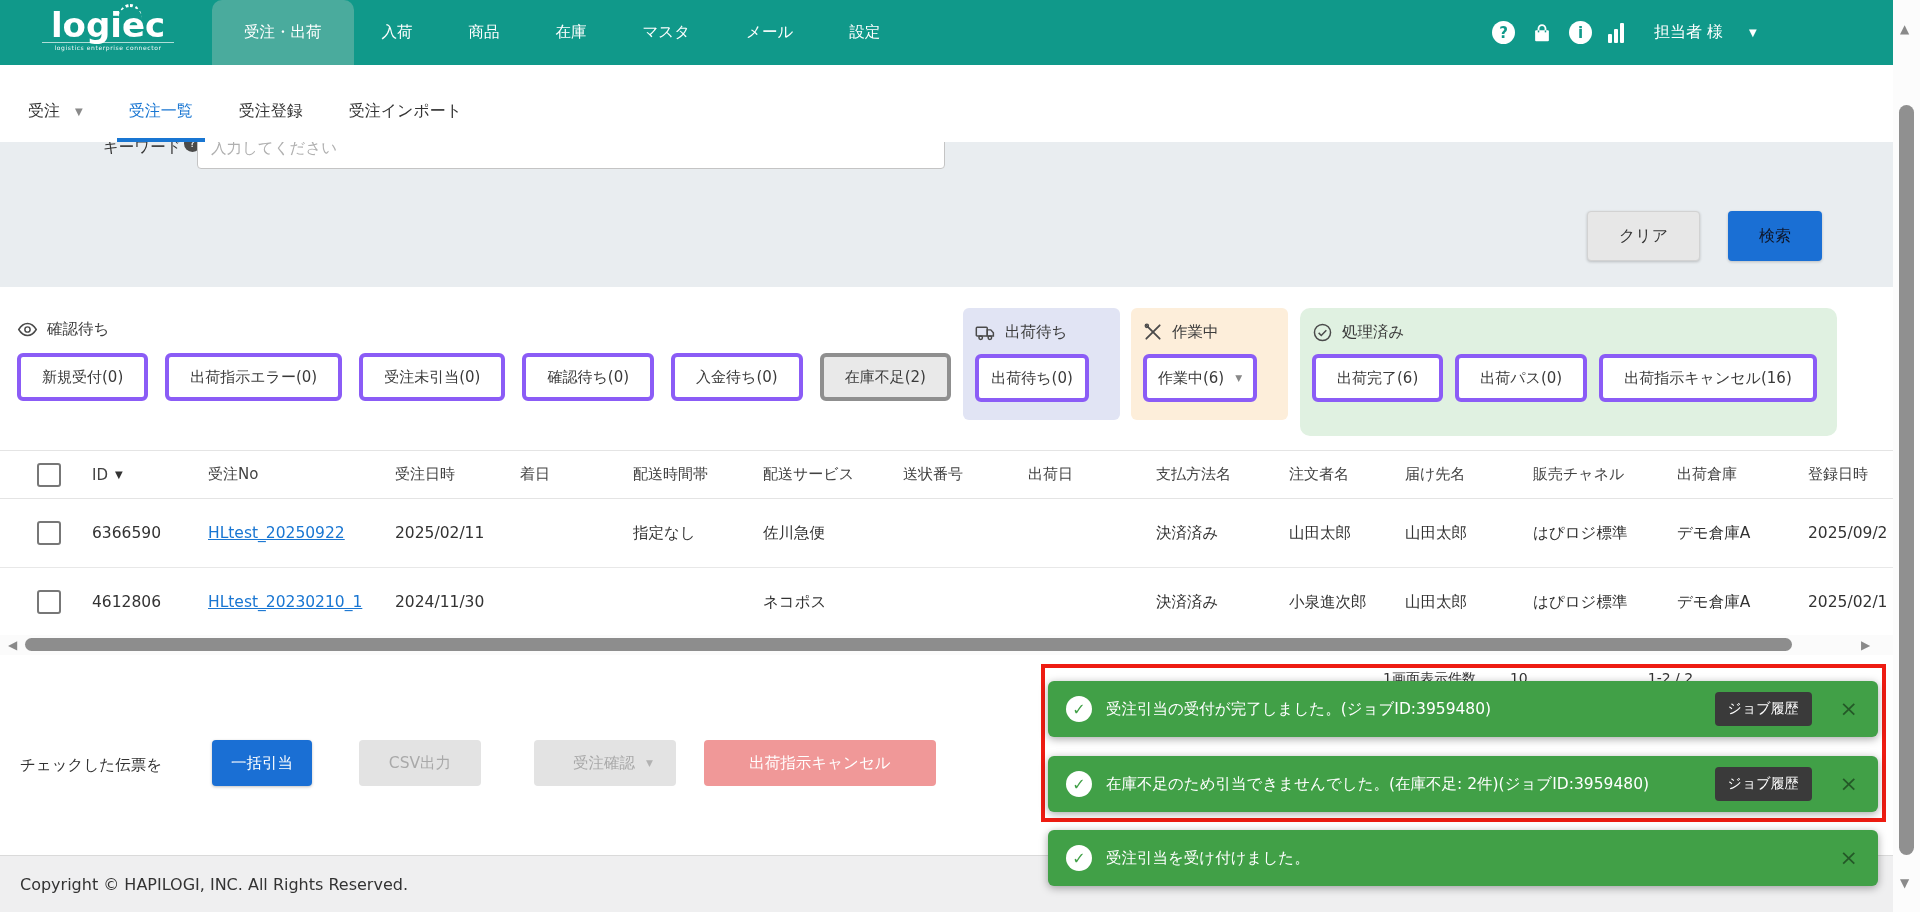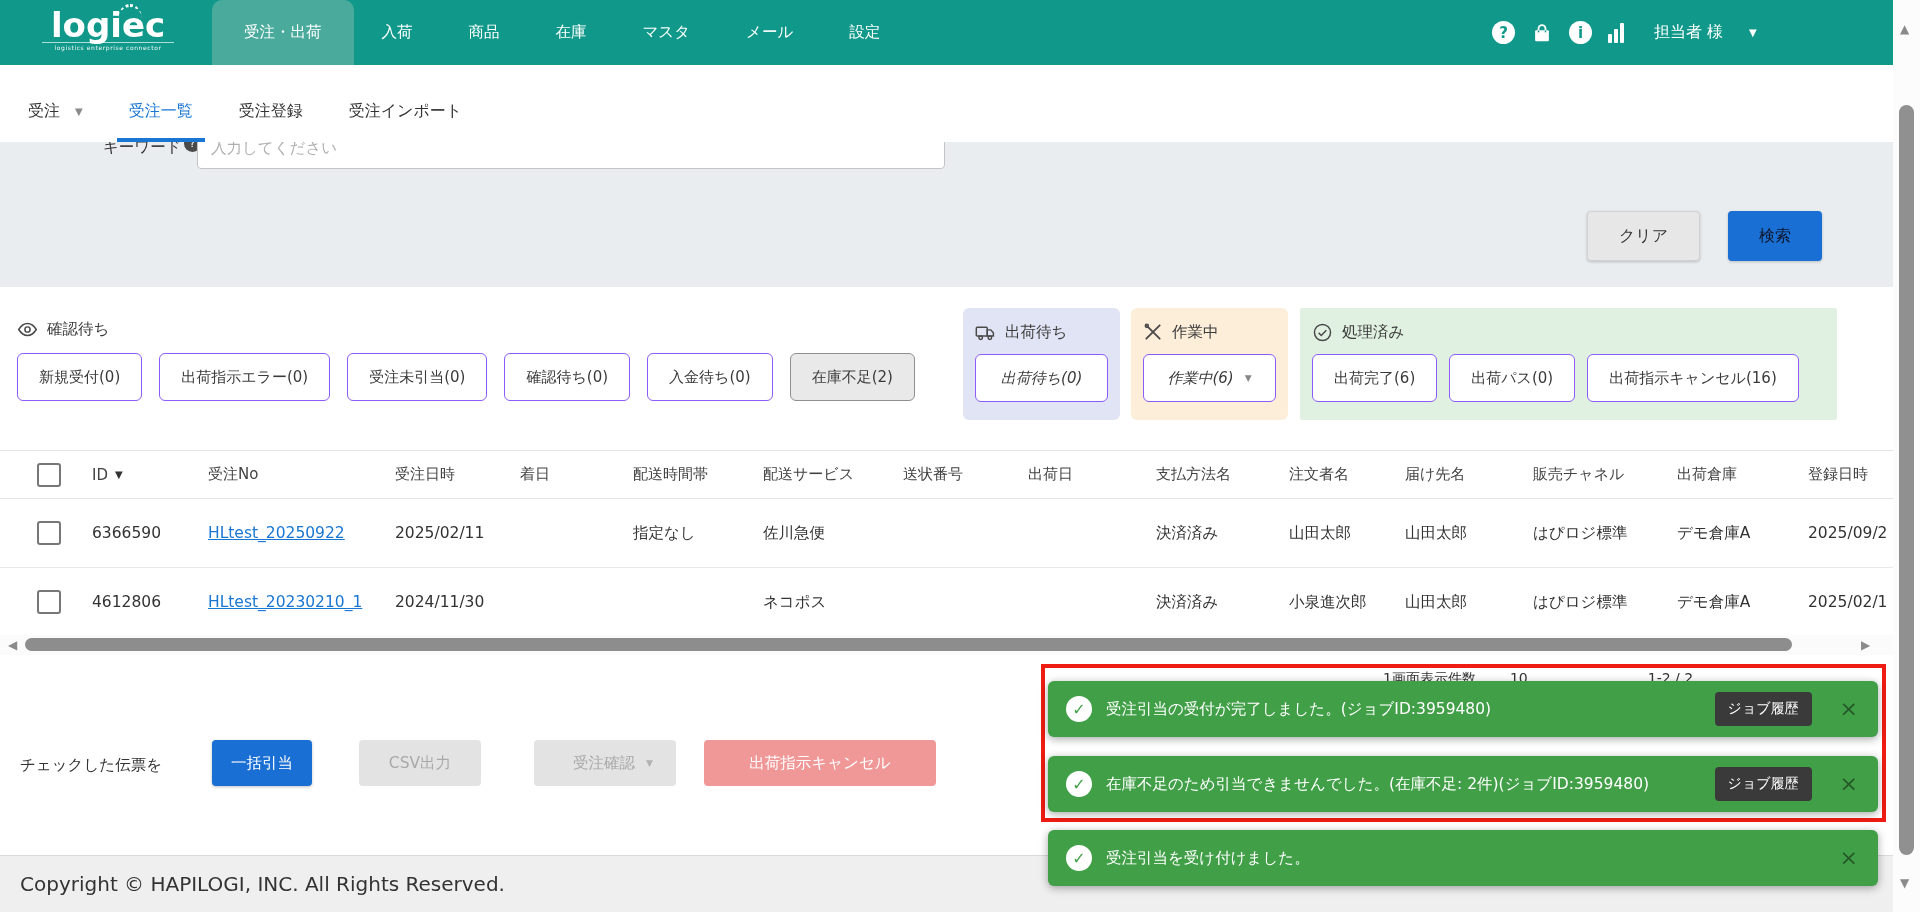--- a/index.html
+++ b/index.html
@@ -37,29 +37,29 @@
   .kw-input{position:absolute;left:197px;top:-16px;width:748px;height:43px;background:#fff;border:1px solid #c4c4c4;border-radius:4px;box-sizing:border-box;padding:0 13px;font-size:15.5px;color:#333;font-family:inherit;outline:none;}
   .kw-input::placeholder{color:#b0b0b0;}
   .panel-btn{position:absolute;top:69px;height:50px;border-radius:4px;display:flex;align-items:center;justify-content:center;font-size:16px;cursor:pointer;box-shadow:0 1px 3px rgba(0,0,0,.2);}
   .btn-clear{left:1587px;width:113px;background:#e7e7e7;border:1px solid #d2d2d2;color:#333;box-sizing:border-box;}
   .btn-search{left:1728px;width:94px;background:#1a6fd4;color:#0f172a;}
 
   
   .fg{position:absolute;box-sizing:border-box;}
   .fg-title{display:flex;align-items:center;gap:9px;font-size:15.5px;color:#3c3c3c;line-height:22px;white-space:nowrap;}
   .fg-buttons{display:flex;gap:17px;margin-top:13px;}
-  .fbtn{height:48px;display:flex;align-items:center;justify-content:center;background:#fff;border:1px solid #8b5cf6;border-radius:6px;font-size:15px;color:#3a3a3a;padding:0 21px;white-space:nowrap;cursor:pointer;box-sizing:border-box;}
+  .fbtn{height:48px;display:flex;align-items:center;justify-content:center;background:#fff;border:4px solid #8b5cf6;border-radius:6px;font-size:15px;color:#3a3a3a;padding:0 21px;white-space:nowrap;cursor:pointer;box-sizing:border-box;}
   .fbtn.selected{background:#e9e9e9;border-color:#8f8f8f;}
   .fbtn-caret{font-size:9px;color:#888;margin-left:11px;}
   .fg1{left:17px;top:318px;}
   .fg2{left:963px;top:308px;width:157px;height:112px;background:#e1e4f4;border-radius:6px;padding:13px 12px;}
   .fg3{left:1131px;top:308px;width:157px;height:112px;background:#fdeeda;border-radius:6px;padding:13px 12px;}
-  .fg4{left:1300px;top:308px;width:537px;height:112px;background:#e0f1e1;border-radius:2px;padding:13px 12px;}
+  .fg4{left:1300px;top:308px;width:537px;height:128px;background:#e0f1e1;border-radius:10px;padding:13px 12px;}
   .fg2 .fg-buttons,.fg3 .fg-buttons,.fg4 .fg-buttons{margin-top:11px;gap:12px;}
-  .fg2 .fbtn,.fg3 .fbtn{width:133px;font-style:italic;}
+  .fg2 .fbtn,.fg3 .fbtn{width:114px;}
   .fg-icon{display:flex;}
 
   
   .orders-table{position:absolute;left:0;top:450px;width:1920px;}
   .thead{display:flex;align-items:center;height:47px;border-top:1px solid #e4e4e4;border-bottom:1px solid #e4e4e4;color:#424242;font-size:15px;}
   .trow{display:flex;align-items:center;height:68px;border-bottom:1px solid #e8e8e8;font-size:15.5px;color:#333;}
   .tc{box-sizing:border-box;white-space:nowrap;flex:none;}
   .c0{width:75px;padding-left:37px;display:flex;align-items:center;}
   .c1{width:120px;padding-left:17px;display:flex;align-items:center;}
   .c2{width:185px;padding-left:13px;}
@@ -95,21 +95,21 @@
   .action-label{position:absolute;left:20px;top:755px;font-size:15.5px;color:#333;white-space:nowrap;}
   .abtn{position:absolute;top:740px;height:46px;border-radius:4px;display:flex;align-items:center;justify-content:center;font-size:15.5px;cursor:pointer;white-space:nowrap;}
   .btn-batch{left:212px;width:100px;background:#1a6fd4;color:#fff;box-shadow:0 1px 3px rgba(0,0,0,.25);}
   .btn-disabled{background:#e3e3e3;color:#a9a9a9;cursor:default;}
   .btn-csv{left:359px;width:122px;}
   .btn-confirm{left:534px;width:126px;gap:11px;padding-left:16px;}
   .btn-confirm .fbtn-caret{color:#b2b2b2;margin-left:0;}
   .btn-cancel{left:704px;width:232px;background:#f09898;color:#fff;}
 
   
-  .footer{position:absolute;left:0;top:855px;width:1920px;height:57px;background:#efeff0;border-top:1px solid #dadada;box-sizing:border-box;display:flex;align-items:center;padding-left:20px;font-size:20px;color:#333;}
+  .footer{position:absolute;left:0;top:855px;width:1920px;height:57px;background:#efeff0;border-top:1px solid #dadada;box-sizing:border-box;display:flex;align-items:center;padding-left:20px;font-size:16px;color:#333;}
 
   
   .toast{position:absolute;left:1048px;width:830px;height:56px;background:#41a047;border-radius:6px;box-shadow:0 2px 8px rgba(0,0,0,.35);display:flex;align-items:center;padding:0 18px;box-sizing:border-box;color:#fff;z-index:6;}
   .t1{top:681px;} .t2{top:756px;} .t3{top:830px;}
   .toast-check{width:26px;height:26px;border-radius:50%;background:#fff;color:#41a047;font-size:16px;font-weight:bold;display:flex;align-items:center;justify-content:center;margin-right:14px;flex:none;}
   .toast-msg{font-size:15.5px;white-space:nowrap;flex:1;overflow:hidden;}
   .toast-action{background:#3a3a3a;color:#fff;font-size:14px;padding:8px 13px;border-radius:4px;margin-right:26px;cursor:pointer;white-space:nowrap;}
   .toast-close{color:rgba(0,0,0,.45);font-size:22px;line-height:22px;cursor:pointer;padding:0 2px;}
   .highlight-rect{position:absolute;left:1041px;top:664px;width:845px;height:158px;border:4px solid #ee1c12;box-sizing:border-box;z-index:5;pointer-events:none;}
 

